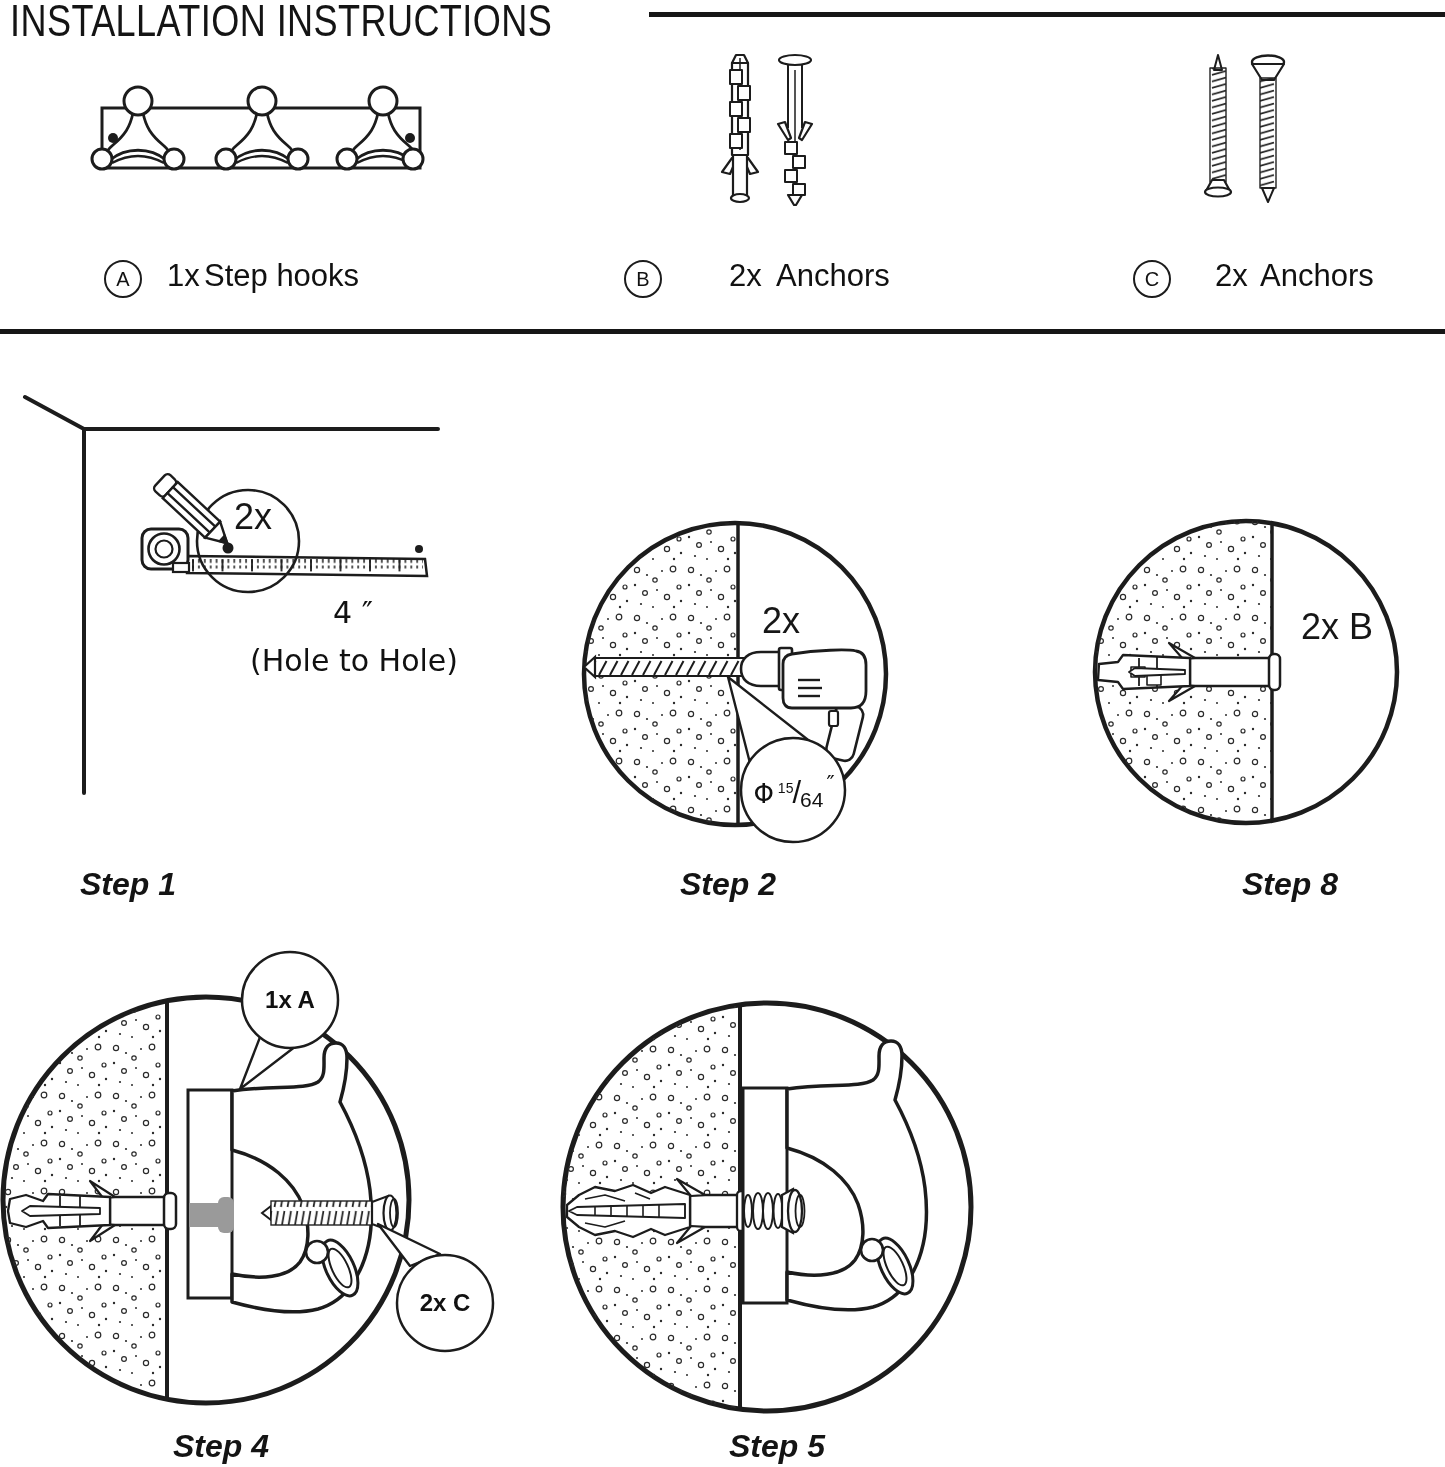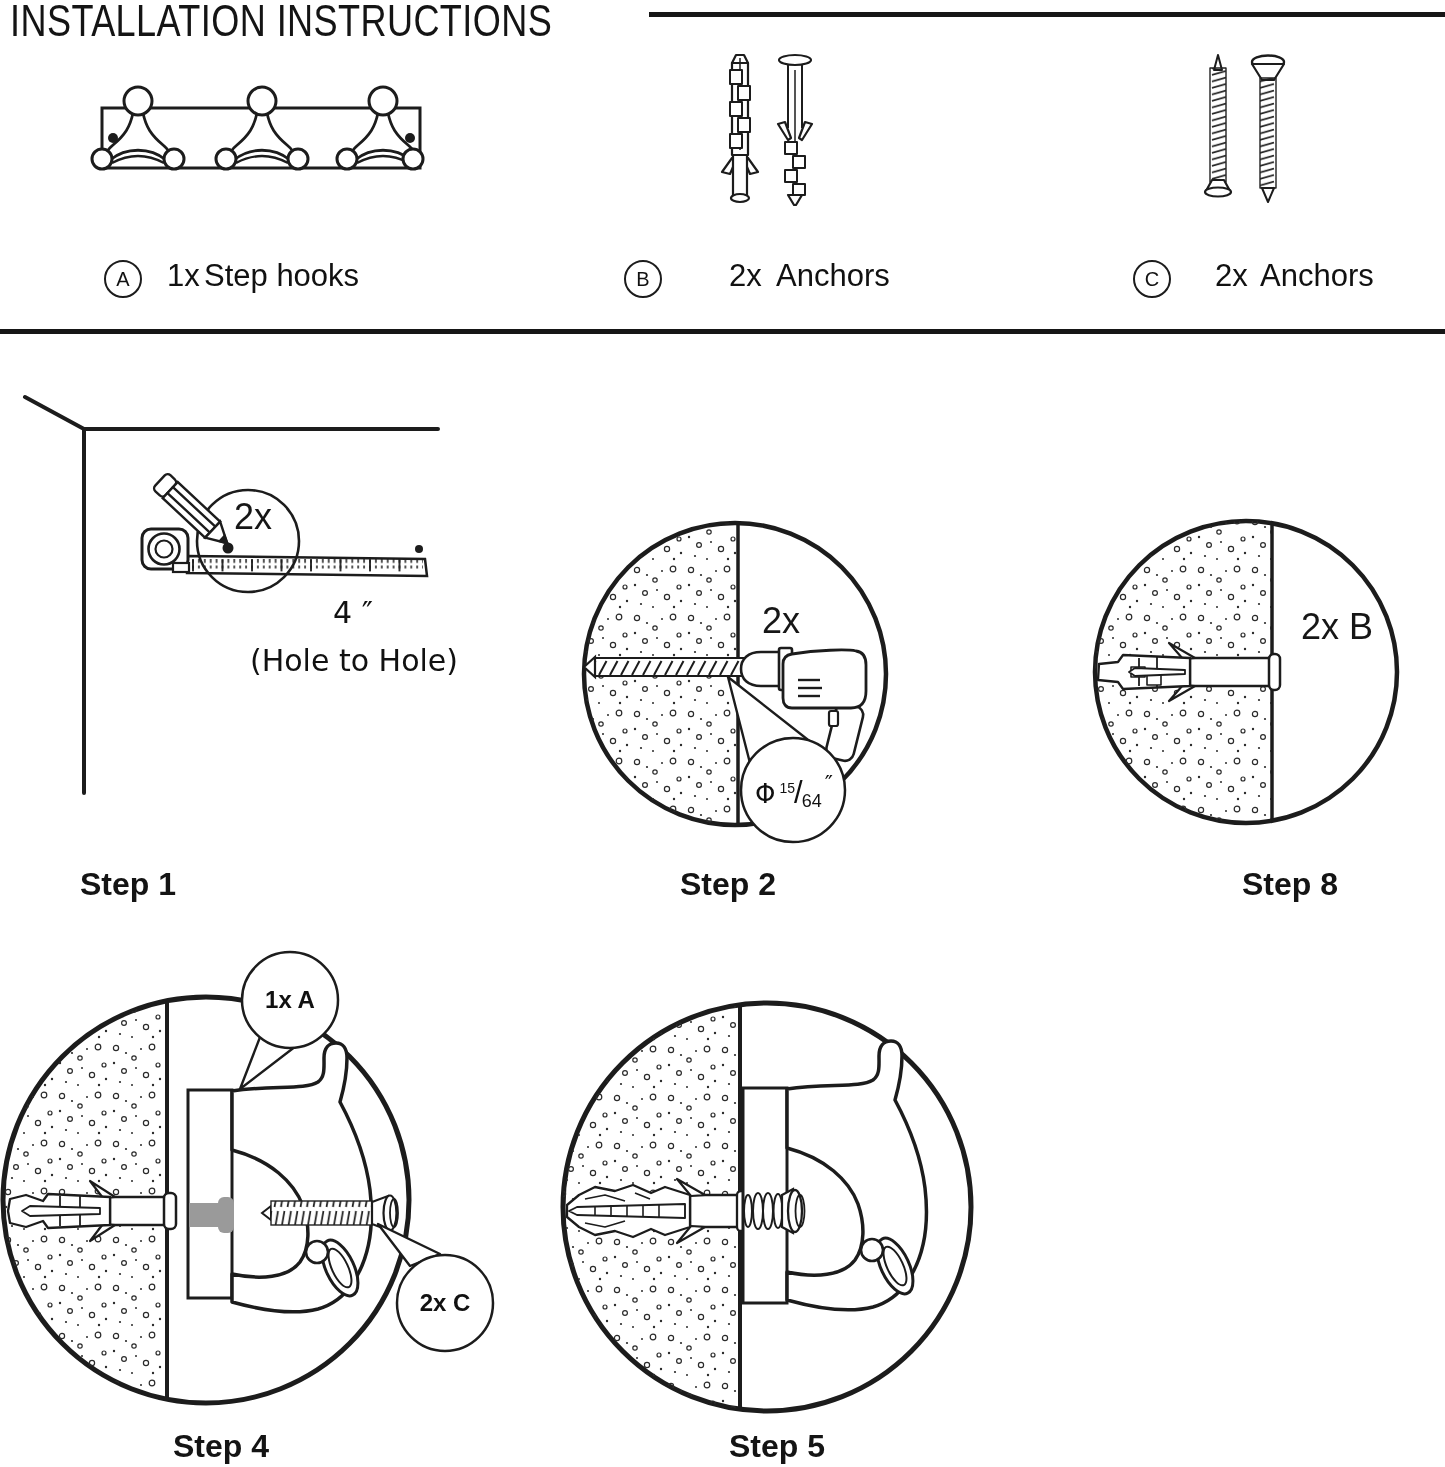--- a/index.html
+++ b/index.html
@@ -16,28 +16,28 @@
   .titlerule{left:649px;top:12px;width:796px;height:5px;background:#161616;}
   .divider{left:0;top:329px;width:1445px;height:5px;background:#161616;}
 
   
   .lettercircle{width:34px;height:34px;border:2.2px solid #1c1c1c;border-radius:50%;
       display:flex;align-items:center;justify-content:center;font-size:20px;}
   .partqty{font-size:31px;top:258px;margin-left:17px;}
   .partname{font-size:31px;top:258px;}
 
   
-  .steplabel{font-weight:bold;font-size:32px;color:#141414;}
+  .steplabel{font-weight:bold;font-size:32px;color:#141414;font-style:italic;}
   .bigtext{font-size:30px;font-family:"DejaVu Sans","Liberation Sans",sans-serif;}
   .callouttext{font-weight:bold;font-size:24px;text-align:center;}
   .drillsize{white-space:nowrap;}
   .phi{font-size:26px;font-family:"DejaVu Sans",sans-serif;margin-right:4px;}
   .frac-top{font-size:14px;vertical-align:10px;}
   .frac-slash{font-size:31px;margin:0 -1px;}
-  .frac-bot{font-size:18px;vertical-align:-4px;text-align:right;}
+  .frac-bot{font-size:21px;vertical-align:-4px;text-align:right;}
   .unitmark{font-size:22px;vertical-align:12px;margin-left:3px;font-family:"DejaVu Sans",sans-serif;}
 </style>
 </head>
 <body>
 
 <svg width="0" height="0" style="position:absolute">
   <defs>
     <pattern id="spk" width="54" height="48" patternUnits="userSpaceOnUse">
       <g stroke="#2a2a2a" stroke-width="1.2" fill="none">
         <circle cx="8" cy="7" r="2.6"></circle>

